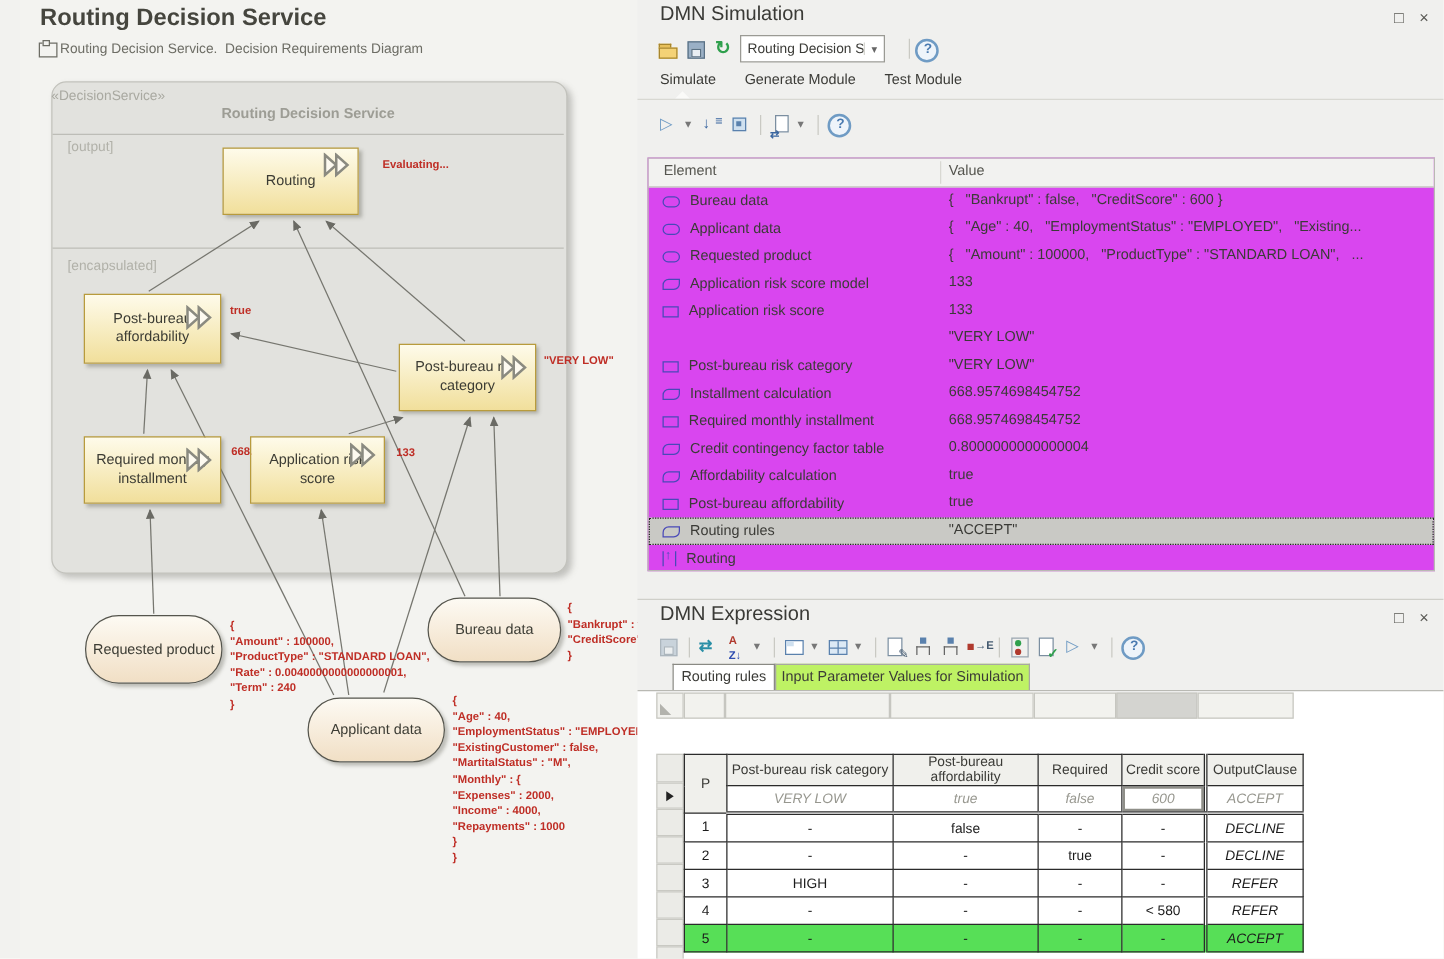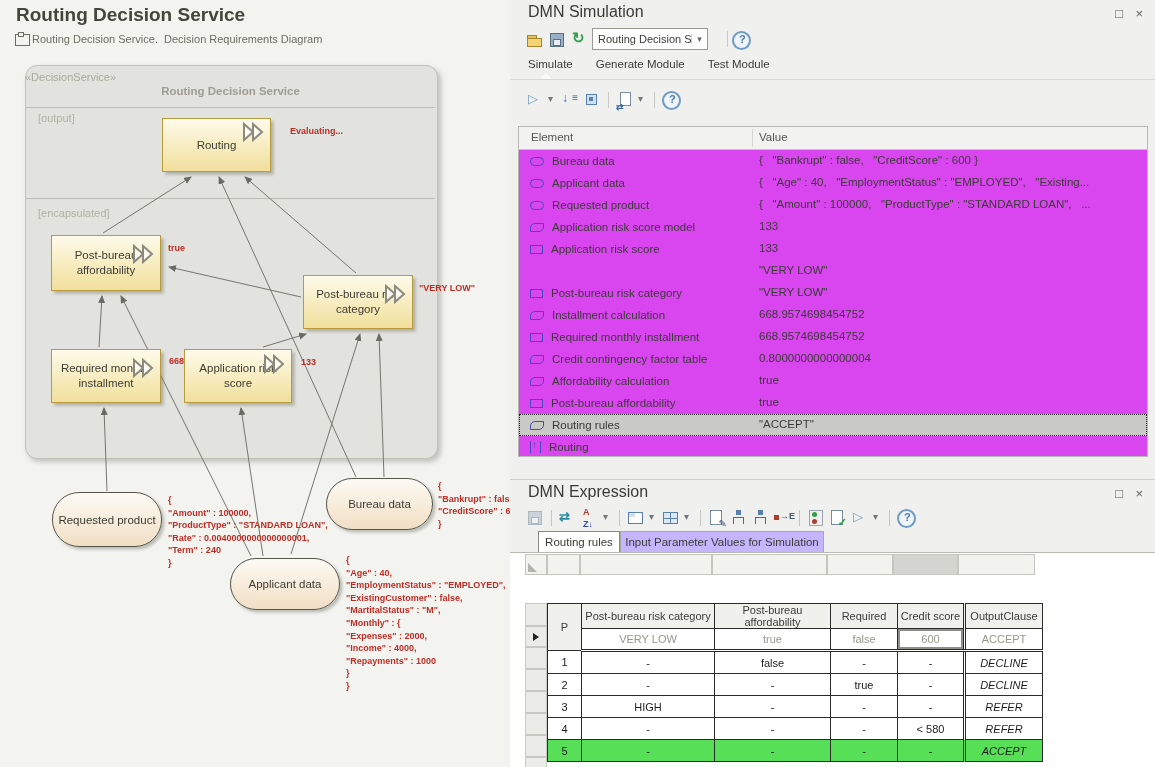--- a/index.html
+++ b/index.html
@@ -1,19 +1,19 @@
 <!DOCTYPE html>
 <html><head>
 <meta charset="utf-8">
 <style>
   html,body{margin:0;padding:0}
   #root{position:relative;width:1155px;height:767px;background:#f2f2ef;font-family:"Liberation Sans",sans-serif;overflow:hidden;color:#3b3b37}
   .abs{position:absolute}
   
-  #left{position:absolute;left:0;top:0;width:510px;height:767px;background:#f3f3f0;border-right:1px solid #c8c8c2;overflow:hidden}
+  #left{position:absolute;left:16px;top:0;width:510px;height:767px;background:#f3f3f0;border-right:1px solid #c8c8c2;overflow:hidden}
   #lp-title{position:absolute;left:16px;top:4px;font-size:19px;font-weight:600;color:#45453e}
   #lp-sub{position:absolute;left:32px;top:33px;font-size:11px;color:#6d6d65;white-space:pre}
   .diag-ic{position:absolute;left:15px;top:34px;width:13px;height:10px;border:1px solid #6d6d65}
   .diag-ic::before{content:"";position:absolute;left:2px;top:-3px;width:4px;height:3px;background:#f3f3f0;border:1px solid #6d6d65}
   #container{position:absolute;left:25px;top:65px;width:411px;height:392px;background:#e2e2de;border:1px solid #c2c2bc;border-radius:12px;box-shadow:3px 3px 5px rgba(100,100,95,.35)}
   #cont-stereo{position:absolute;left:25px;top:71px;width:480px;text-align:left;font-size:11px;color:#a9a9a1}
   #cont-name{position:absolute;left:25px;top:85px;width:411px;text-align:center;font-size:11.5px;font-weight:bold;color:#9d9d95}
   .cont-div{position:absolute;left:26px;width:409px;height:1px;background:#bdbdb7}
   .sec-label{position:absolute;font-size:11px;color:#b1b1a9}
   svg#edges{position:absolute;left:0;top:0;pointer-events:none}
@@ -83,41 +83,41 @@
   .srow.selected{background:#c9c9c5;outline:1px dotted #222;outline-offset:-1px}
   .el-ic{display:inline-block;width:13px;height:9px;flex:none;box-sizing:border-box}
   .input-data-icon{border:1.5px solid #4949b8;border-radius:6px;width:14px}
   .decision-icon{border:1.5px solid #4949b8}
   .bkm-icon{border:1.5px solid #4949b8;border-radius:5px 0 5px 0;width:14px}
   .output-icon{position:relative;width:11px;height:12px;border-left:1.5px solid #4949b8;border-right:1.5px solid #4949b8}
   .output-icon::before{content:"↑";position:absolute;left:1px;top:-2px;font-size:10px;font-weight:bold;color:#4949b8}
   
   #expr{top:480px;height:287px}
   #expr-tabs{position:absolute;left:28px;top:51px;display:flex}
-  #expr .tab{height:21px;line-height:21px;text-align:center;border:1px solid #a8a8a2;border-bottom:none;background:#c4b5fd;box-sizing:border-box}
+  #expr .tab{height:21px;line-height:21px;text-align:center;border:1px solid #a8a8a2;border-bottom:none;background:#bef264;box-sizing:border-box}
   #expr .tab:nth-child(1){width:82px}
   #expr .tab:nth-child(2){width:204px}
   #expr .tab.active{background:#fff;border-color:#8a8a84;font-weight:normal}
   #expr-body{position:absolute;left:0;top:72px;width:645px;height:215px;background:#fff;border-top:1px solid #b9b9b3}
   .stripcell{position:absolute;top:1px;height:21px;background:#f2f2ee;border:1px solid #c6c6c0;box-sizing:border-box}
   .stripcell.shaded{background:#d4d4d0}
   .stripcell.corner::after{content:"";position:absolute;left:2px;bottom:2px;width:0;height:0;border-bottom:9px solid #b3b3ad;border-right:9px solid transparent}
   .gcell{position:absolute;left:15px;width:22px;background:#ebebe7;border:1px solid #c9c9c3;box-sizing:border-box}
   .gcell .ptr{position:absolute;left:7px;top:50%;margin-top:-4px;width:0;height:0;border-left:6px solid #222;border-top:4px solid transparent;border-bottom:4px solid transparent}
   #hitrow{position:absolute;left:43px;top:26px;width:595px;height:22px;font-size:11px;color:#3a3a36;display:flex;align-items:center;white-space:nowrap;overflow:hidden}
   #dtable{position:absolute;left:37px;top:50px;border-collapse:collapse;font-size:11px}
   #dtable td,#dtable th{border:1px solid #2b2b2b;text-align:center;padding:0;font-weight:normal}
   #dtable th{background:#f0f0ec;color:#3b3b37;height:22px}
   #dtable .pcol{width:33px}
   #dtable .c1{width:132px}
   #dtable .c2{width:115px}
   #dtable .c3{width:66px}
   #dtable .c4{width:65px}
   #dtable .out{width:76px;border-left:3px double #2b2b2b}
-  #dtable tr.inrow td{height:20px;color:#97978f;border-bottom:3px double #2b2b2b}
+  #dtable tr.inrow td{height:20px;font-style:italic;color:#97978f;border-bottom:3px double #2b2b2b}
   #dtable tr.inrow td.sel{box-shadow:inset 0 0 0 2px #8f8f89}
   #dtable tr.rule td{height:21px;color:#1c1c1c}
   #dtable tr.rule td.out{font-style:italic}
   #dtable tr.rule.hl td{background:#57df57}
 </style>
 </head>
 <body>
 
 <div id="root">
 

